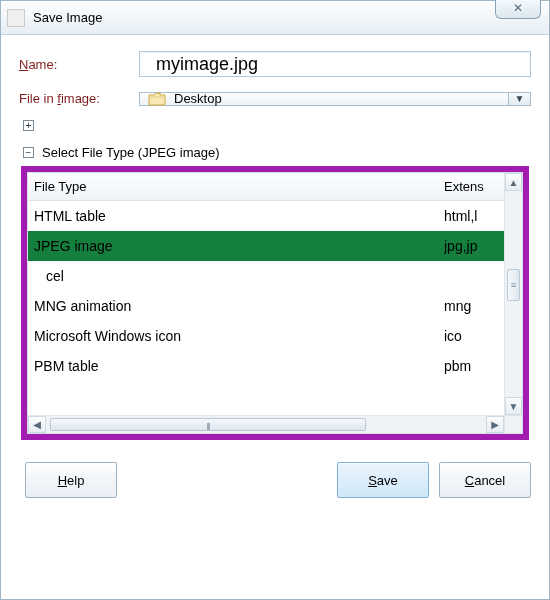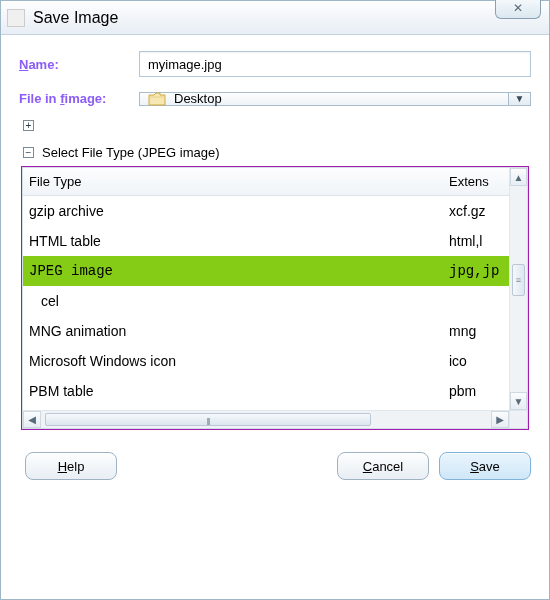--- a/index.html
+++ b/index.html
@@ -28,21 +28,21 @@
     padding: 0 6px;
     position: relative;
   }
   .titlebar .ticon {
     width: 18px; height: 18px;
     background: #f0f0f0;
     border: 1px solid #ccc;
     margin-right: 8px;
   }
   .titlebar .title {
-    font-size: 16px;
+    font-size: 13px;
     color: #000;
   }
   .titlebar .close {
     position: absolute;
     right: 8px;
     top: -4px;
     width: 46px;
     height: 22px;
     border: 1px solid #8aa1b4;
     border-top: none;
@@ -58,31 +58,30 @@
   .content {
     padding: 16px 18px 14px 18px;
   }
   .row {
     display: flex;
     align-items: center;
     margin-bottom: 14px;
   }
   .row .lbl {
     width: 120px;
-    color: #8b5cf6;
-    font-weight: bold;
+    color: #7f1d1d;
   }
   .underline { text-decoration: underline; }
   .name-input {
     flex: 1;
     height: 26px;
     border: 1px solid #b5c8d8;
     background: #fff;
-    padding: 0 8px;
-    font-size: 13px;
+    padding: 0 16px;
+    font-size: 18px;
     box-shadow: inset 0 1px 2px rgba(0,0,0,0.06);
   }
   .folder-select {
     flex: 1;
     height: 14px;
     border: 1px solid #a9bccc;
     background: linear-gradient(#fdfdfd, #eef3f7);
     display: flex;
     align-items: center;
     position: relative;
@@ -113,21 +112,21 @@
     border: 1px solid #7a8a97;
     display:flex;align-items:center;justify-content:center;
     font-size: 10px;
     line-height: 9px;
     margin-right: 8px;
     background:#fff;
     color:#2b3a46;
   }
   .filetypes {
     margin: 4px 2px 0 2px;
-    border: 1px solid #a21caf;
+    border: 6px solid #a21caf;
   }
   .ft-header, .ft-row {
     display:flex;
     height: 30px;
     align-items:center;
     padding-left: 6px;
   }
   .ft-list {
     border: 1px solid #d6dee5;
     background:#fff;
@@ -140,21 +139,21 @@
   }
   .ft-header {
     background: linear-gradient(#fcfdfe,#f0f4f8);
     border-bottom: 1px solid #dbe3ea;
     font-size: 13px;
     height: 28px;
   }
   .col-name { flex: 1; min-width: 0; white-space: nowrap; overflow: hidden; }
   .col-ext { width: 60px; white-space: nowrap; overflow: hidden; margin-left: 12px; }
   .ft-row { border-bottom: 0; font-size: 14px; }
-  .ft-row.selected { background: #84cc16; font-family: Liberation Mono, monospace; }
+  .ft-row.selected { background: #15803d; }
   .vscroll {
     position:absolute;
     right:0; top:0; bottom:18px;
     width:18px;
     background:#f0f3f6;
     border-left:1px solid #dfe6ec;
   }
   .vscroll .arrow {
     height:18px;
     display:flex;align-items:center;justify-content:center;
@@ -225,23 +224,23 @@
   }
   .buttons {
     display:flex;
     justify-content:flex-end;
     gap:10px;
     margin-top: 22px;
   }
   .buttons .spacer{flex:1}
   .btn {
     min-width: 92px;
-    height: 28px;
+    height: 36px;
     border:1px solid #9fb2c2;
-    border-radius:8px;
+    border-radius:2px;
     background: linear-gradient(#fdfefe,#e8eef4);
     display:flex;align-items:center;justify-content:center;
     font-size:13px;
     cursor:pointer;
     box-shadow: 0 1px 0 rgba(255,255,255,0.6) inset;
   }
   .btn.primary {
     background: linear-gradient(#eaf5fd,#cfe7f8);
     border-color:#7fb3da;
   }
@@ -295,24 +294,20 @@
 
     <div class="filetypes">
       <div class="listwrap ft-list">
         <div class="ft-scroll">
           <div class="ft-header">
             <div class="col-name">File Type</div>
             <div class="col-ext">Extens</div>
           </div>
           <div id="rows-host">
               <div class="ft-row">
-                <div class="col-name">gzip archive</div>
-                <div class="col-ext">xcf.gz</div>
-              </div>
-              <div class="ft-row">
                 <div class="col-name">HTML table</div>
                 <div class="col-ext">html,l</div>
               </div>
               <div class="ft-row selected">
                 <div class="col-name">JPEG image</div>
                 <div class="col-ext">jpg,jp</div>
               </div>
               <div class="ft-row">
                 <div class="col-ext">cel</div>
               </div>
@@ -354,22 +349,22 @@
         </div>
         <div class="corner"></div>
       </div>
     </div>
 
     <div class="buttons">
       <div class="btn btn-help">
         <span><span class="underline">H</span><span>elp</span></span>
       </div>
       <div class="spacer"></div>
+      <div class="btn primary">
+        <span><span class="underline">S</span><span>ave</span></span>
+      </div>
       <div class="btn">
         <span><span class="underline">C</span><span>ancel</span></span>
       </div>
-      <div class="btn primary">
-        <span><span class="underline">S</span><span>ave</span></span>
-      </div>
     </div>
 
   </div>
 </div>
 
 </body></html>

